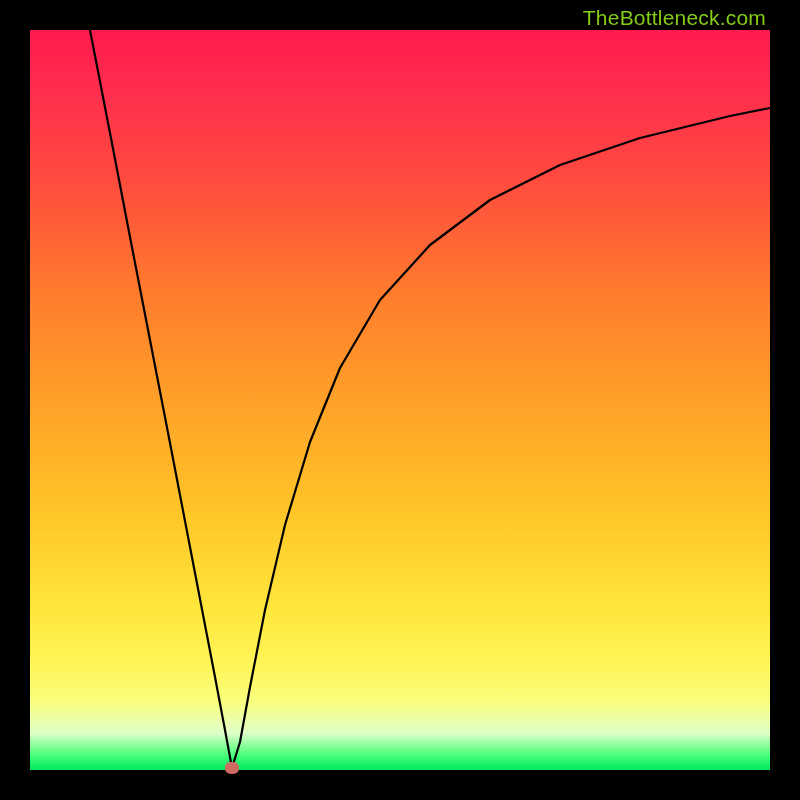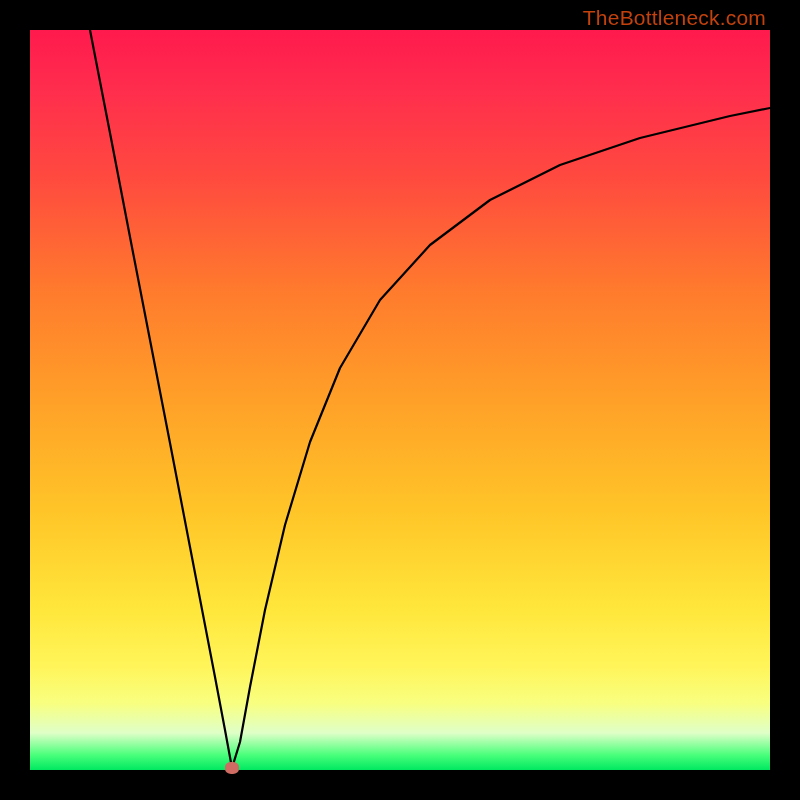--- a/index.html
+++ b/index.html
@@ -39,21 +39,21 @@
       #48ff7a 98%,
       #00e860 100%
     );
   }
   .attribution {
     position: absolute;
     top: 6px;
     right: 34px;
     font-size: 21px;
     font-weight: 500;
-    color: #c2410c;
+    color: #84cc16;
     letter-spacing: 0.2px;
   }
   .marker {
     position: absolute;
     width: 14px;
     height: 12px;
     background: #cf6b62;
     border-radius: 6px / 5px;
   }
   svg.curve {

